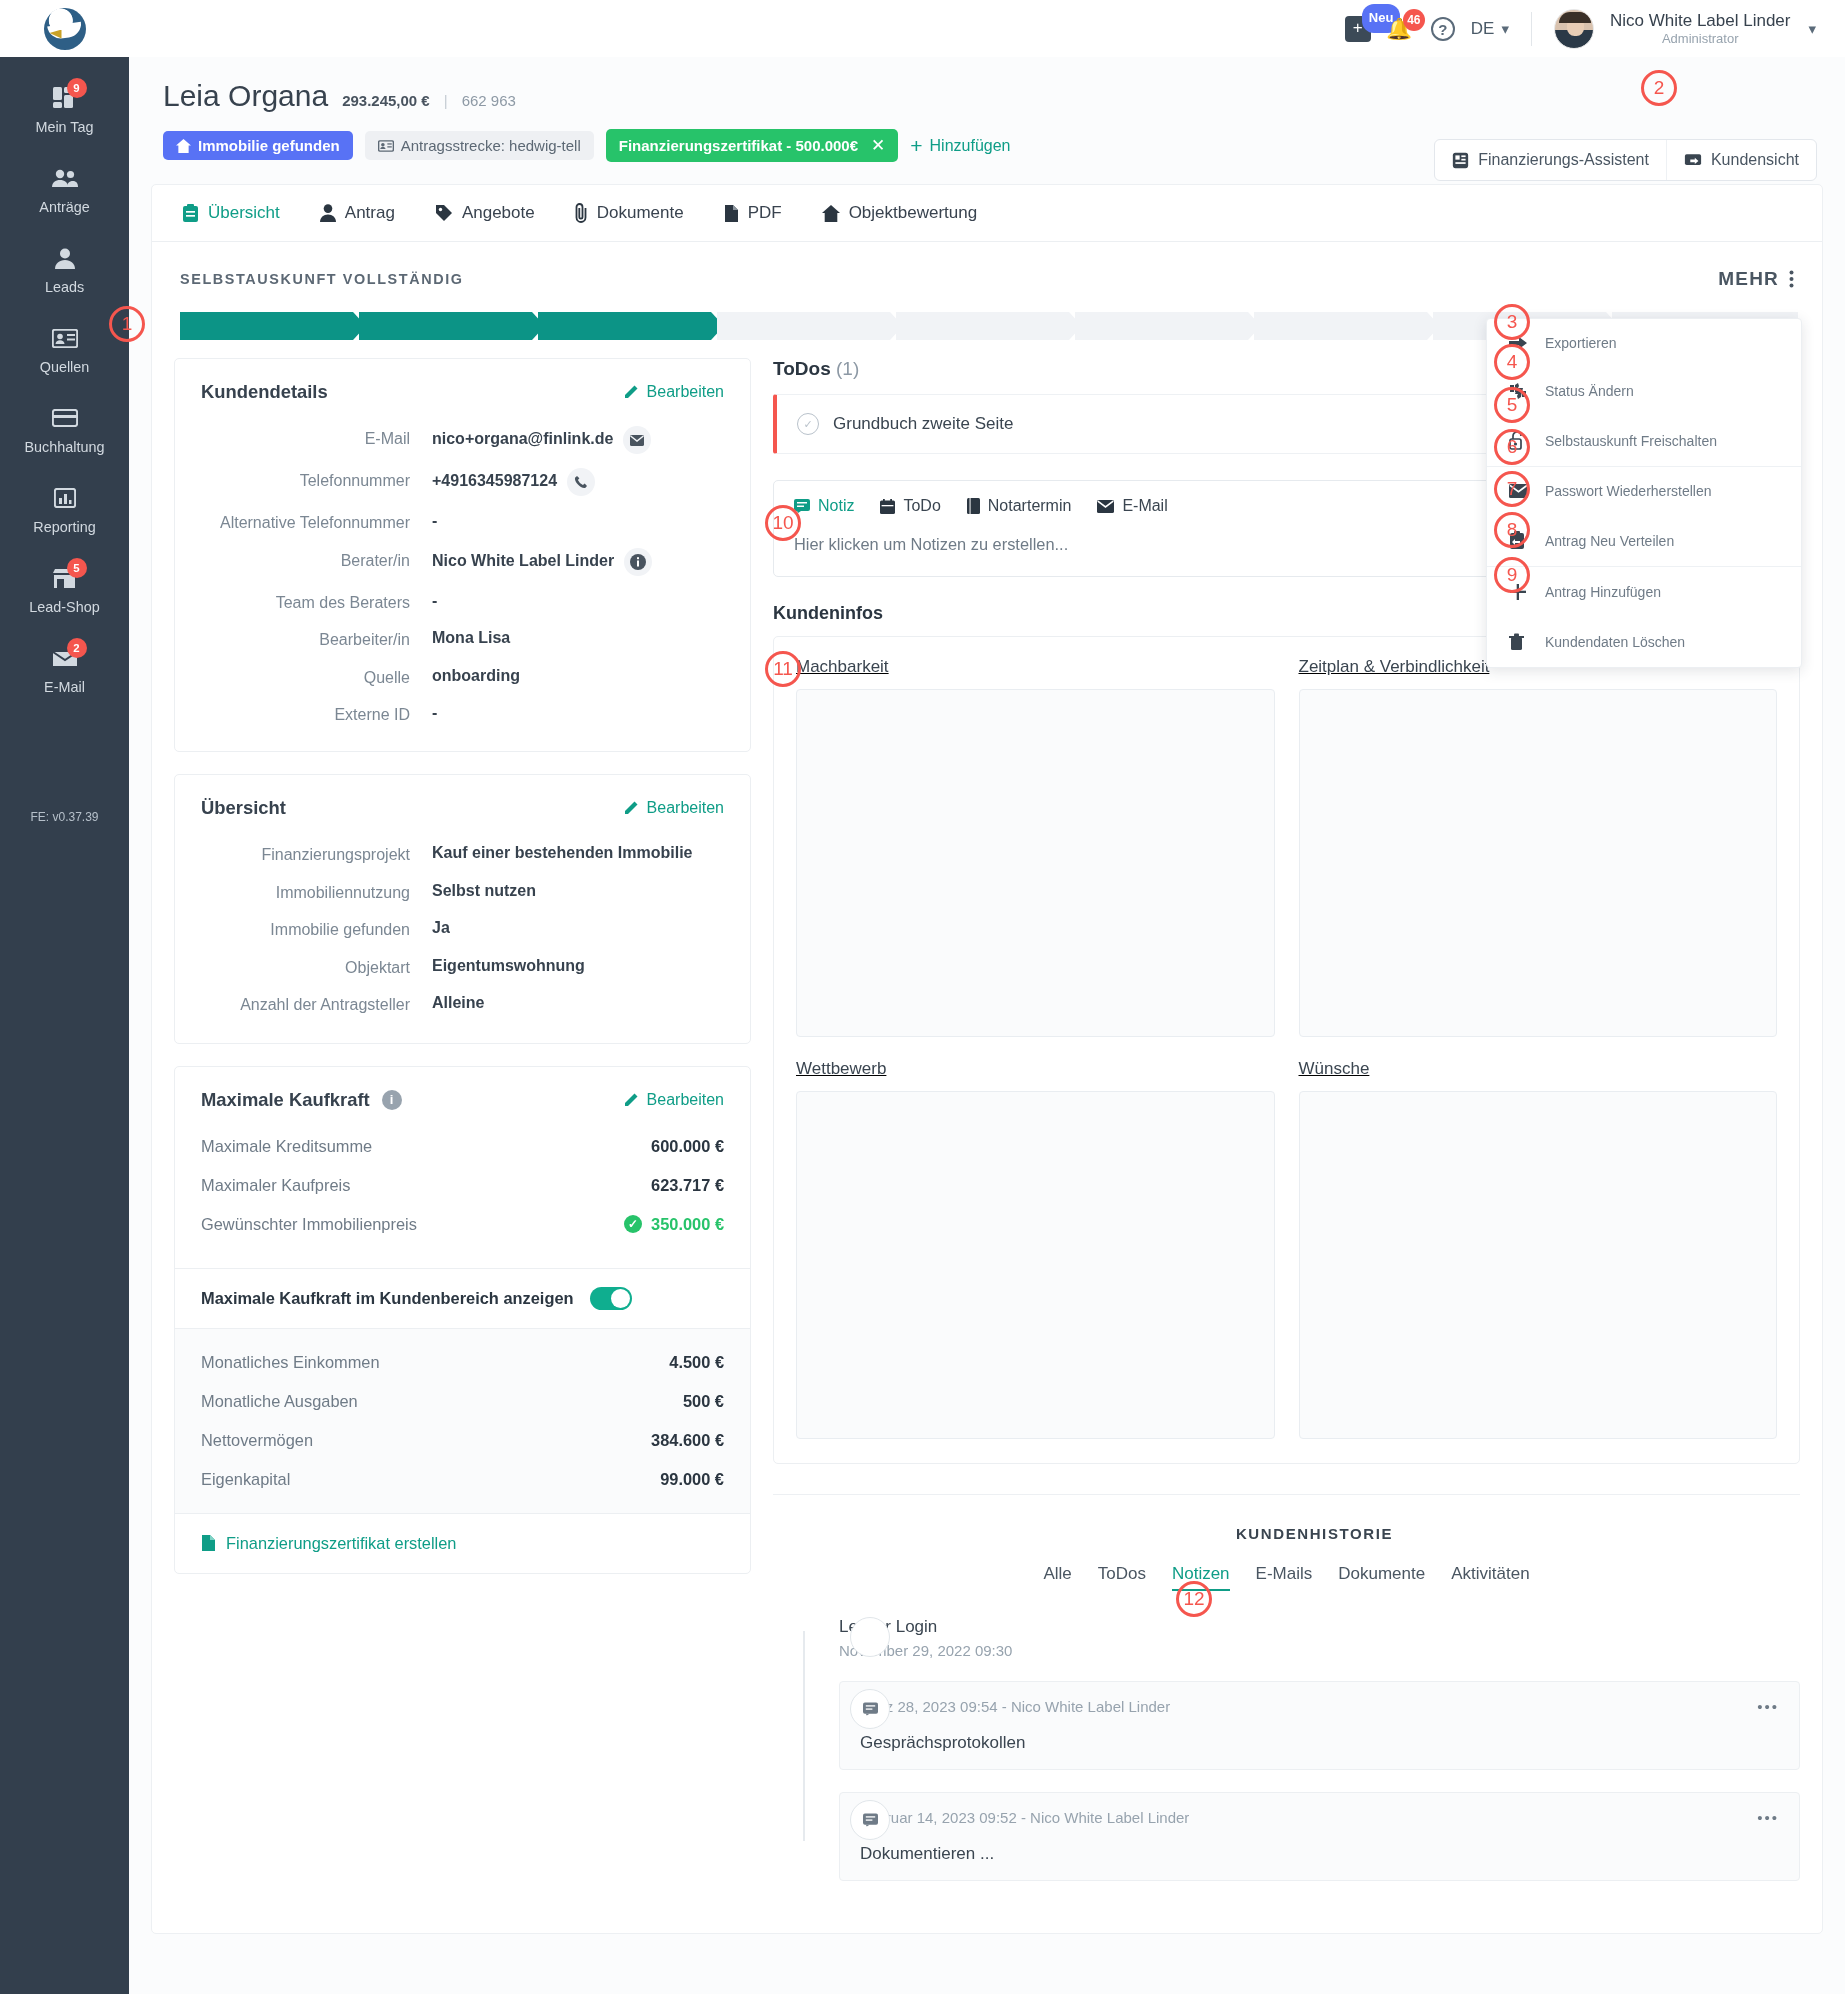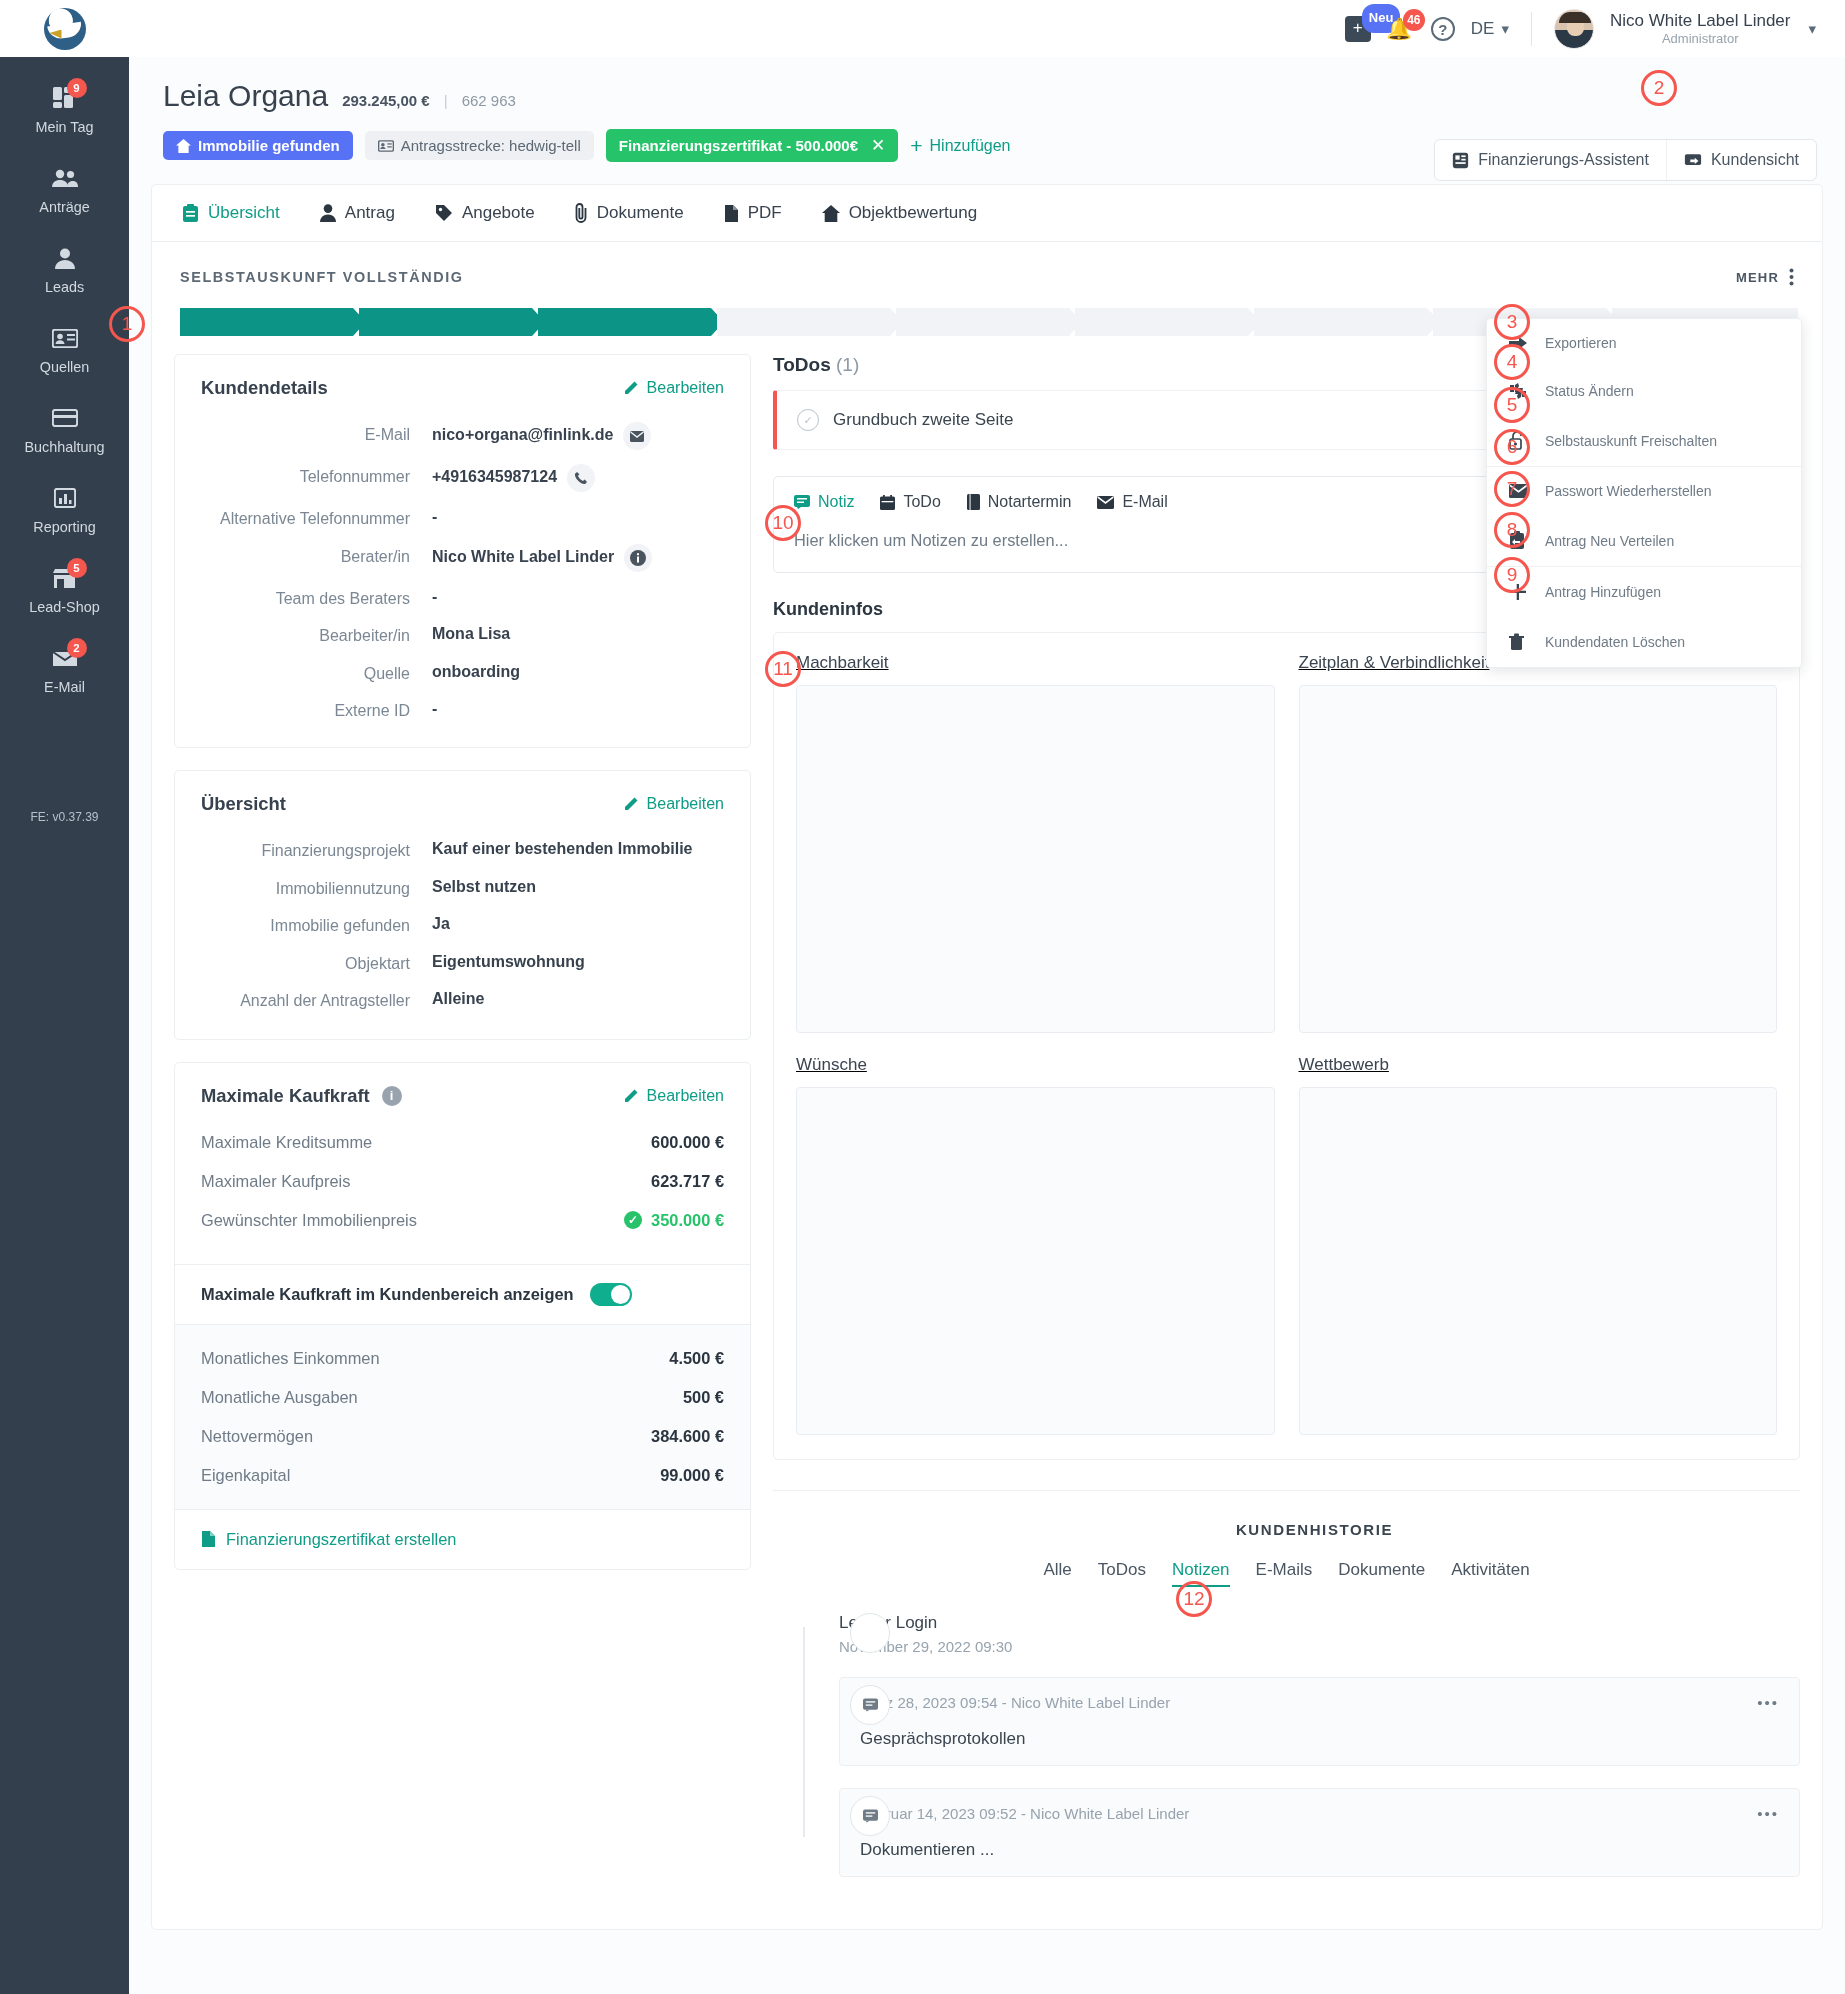--- a/index.html
+++ b/index.html
@@ -120,21 +120,21 @@
   .panel { margin: 22px 22px 0 22px; background:#fff; border:1px solid #edf0f3;
     border-radius: 5px; }
   .tabs { display:flex; gap: 0; border-bottom:1px solid #eceff2; padding: 0 10px; }
   .tab { display:flex; align-items:center; gap:9px; padding: 18px 20px;
     font-size:17px; color:#39434f; cursor:pointer; }
   .tab.active { color:#0f9d87; }
 
   .status-row { display:flex; align-items:center; justify-content:space-between;
     padding: 26px 28px 0 28px; }
   .status-label { font-size: 14.4px; letter-spacing: 1.6px; color:#5c6874; font-weight:bold; }
-  .mehr { display:flex; align-items:center; gap:10px; font-size:13px; letter-spacing:1.2px;
+  .mehr { display:flex; align-items:center; gap:10px; font-size:19px; letter-spacing:1.2px;
     color:#4a5662; font-weight:bold; cursor:pointer; }
 
   .progress { display:flex; margin: 22px 10px 0 14px; height: 28px; gap: 3px; padding: 0 14px; }
   .seg { flex:1; height:28px; }
   .seg.done { background:#0c9486; }
   .seg.todo { background:#f1f3f6; }
   .seg:not(:last-child){ clip-path: polygon(0 0, calc(100% - 13px) 0, 100% 50%, calc(100% - 13px) 100%, 0 100%); }
   .seg:not(:first-child){ margin-left:-10px; }
 
   .body-cols { display:flex; gap: 22px; padding: 18px 22px 30px 22px; }
@@ -756,25 +756,25 @@
           <div class="ki-grid" id="ki-grid">
               <div>
                 <div class="ki-label">Machbarkeit</div>
                 <div class="ki-area"></div>
               </div>
               <div>
                 <div class="ki-label">Zeitplan &amp; Verbindlichkeit</div>
                 <div class="ki-area"></div>
               </div>
               <div>
+                <div class="ki-label">Wettbewerb</div>
+                <div class="ki-area"></div>
+              </div>
+              <div>
                 <div class="ki-label">Wünsche</div>
-                <div class="ki-area"></div>
-              </div>
-              <div>
-                <div class="ki-label">Wettbewerb</div>
                 <div class="ki-area"></div>
               </div>
             </div>
         </div>
 
         <div class="histo-wrap">
           <div class="histo-title">
             <span style="width:44px;"></span>
             <span>KUNDENHISTORIE</span>
           </div>

